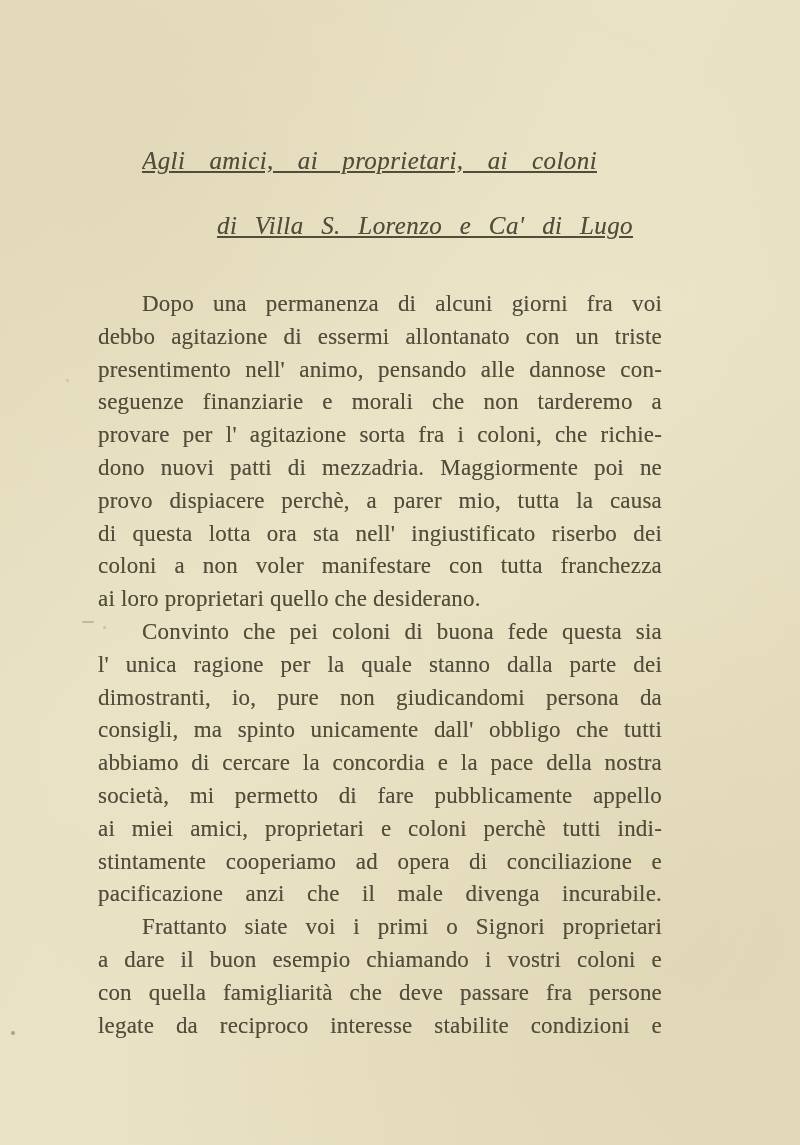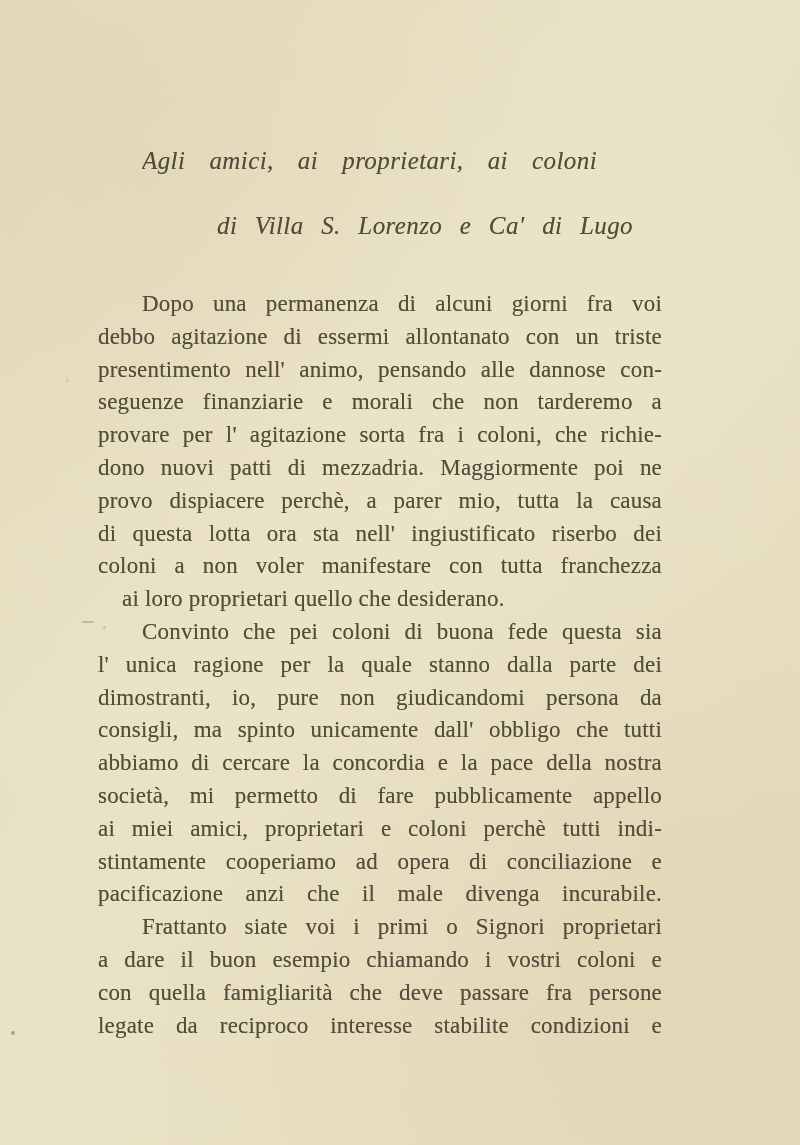--- a/index.html
+++ b/index.html
@@ -29,39 +29,40 @@
     font-style:italic;
     font-size:25px;
     line-height:30px;
     text-align:justify;
     text-align-last:justify;
     height:34px;
     overflow:hidden;
     letter-spacing:0.4px;
     text-shadow:0 0 0.6px rgba(82,76,59,0.55);
     white-space:normal;
+    text-decoration:underline;
   }
   .heading-line.h1{ left:142px; top:146px; width:455px; }
   .heading-line.h2{ left:217px; top:211px; width:416px; }
   .body-text{
     position:absolute;
     left:98px; top:288px; width:564px;
     font-size:23px;
   }
   .line{
     height:32.8px;
     line-height:32.8px;
     overflow:hidden;
     text-align:justify;
     text-align-last:justify;
     letter-spacing:0.2px;
     text-shadow:0 0 0.6px rgba(82,76,59,0.5);
   }
   .line.indent{ text-indent:44px; }
-  .line.end{ text-align-last:left;margin-left:24px; }
+  .line.end{ text-align-last:left; }
   .speck{
     position:absolute;
     background:rgba(95,85,60,0.45);
     border-radius:50%;
   }
   .speck.dash{ border-radius:1px; background:rgba(100,90,65,0.30); }
 </style>
 </head>
 <body>
 

